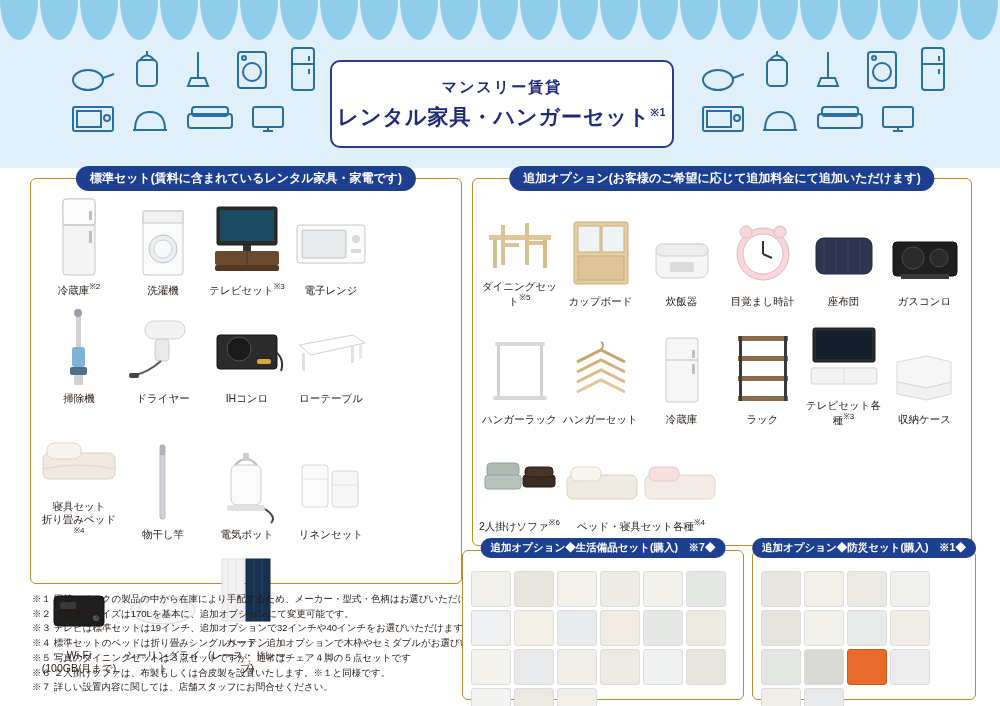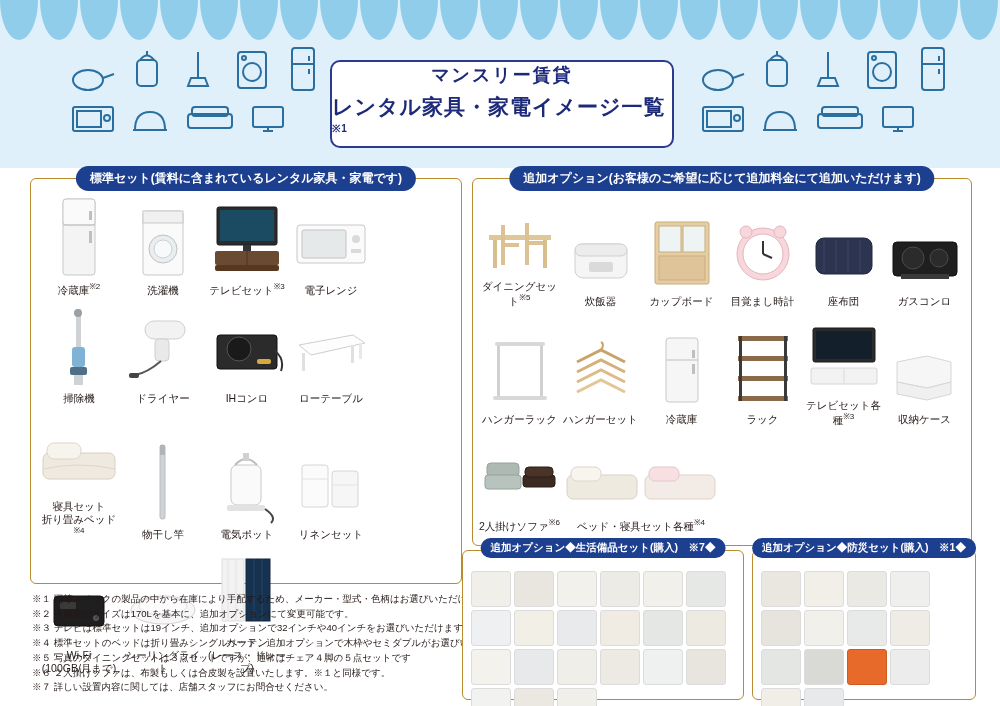--- a/index.html
+++ b/index.html
@@ -26,21 +26,21 @@
     border-bottom-left-radius:50% 100%;
     border-bottom-right-radius:50% 100%;
     margin-right:2px;
   }
   .hdr-title{
     position:absolute;left:330px;top:60px;width:340px;height:84px;
     background:#ffffff;border:2px solid #2b3a8f;border-radius:10px;
     display:flex;flex-direction:column;align-items:center;justify-content:center;
     color:#1d2a7a;font-weight:bold;
   }
-  .hdr-title .l1{font-size:18px;letter-spacing:2px;margin-bottom:6px;}
+  .hdr-title .l1{font-size:15px;letter-spacing:2px;margin-bottom:6px;}
   .hdr-title .l2{font-size:21px;letter-spacing:1px;}
   .hdr-title .l2 sup{font-size:10px;}
   .hdr-icons{position:absolute;top:44px;height:110px;}
   .hdr-icons.left{left:70px;}
   .hdr-icons.right{left:700px;}
   .icon-row{display:flex;gap:14px;align-items:flex-end;margin-bottom:8px;}
   .app{stroke:#2b6fa0;fill:none;stroke-width:2;}
   
   .panel{
     position:absolute;border:1px solid #b98b2e;border-radius:6px;background:#fff;
@@ -202,21 +202,21 @@
       <svg width="36" height="34" viewBox="0 0 36 34">
           <rect class="app" x="3" y="5" width="30" height="20" rx="2"></rect>
           <path class="app" d="M13 29 h10"></path>
           <path class="app" d="M18 25 v4"></path>
         </svg>
     </div>
   </div>
 
   <div class="hdr-title">
     <div class="l1">マンスリー賃貸</div>
-    <div class="l2"><span>レンタル家具・家電イメージ一覧</span><sup>※1</sup></div>
+    <div class="l2"><span>レンタル家具・ハンガーセット</span><sup>※1</sup></div>
   </div>
 </div>
 
 <div class="panel" id="std-panel">
   <div class="panel-title">標準セット(賃料に含まれているレンタル家具・家電です)</div>
   <div class="grid">
 
     <div class="item">
       <div class="thumb">
         <svg width="52" height="84" viewBox="0 0 52 84">
@@ -416,39 +416,39 @@
             <rect x="44" y="28" width="4" height="42" fill="#dcc194"></rect>
             <rect x="44" y="46" width="18" height="4" fill="#dcc194"></rect>
           </svg>
       </div>
       <div class="cap"><span>ダイニングセット</span><sup>※5</sup></div>
     </div>
 
 
     <div class="item">
       <div class="thumb">
-        <svg width="72" height="82" viewBox="0 0 72 82">
-            <rect x="10" y="34" width="52" height="34" rx="8" fill="#f5f5f5" stroke="#cfcfcf"></rect>
-            <rect x="10" y="34" width="52" height="12" rx="6" fill="#ececec" stroke="#cfcfcf"></rect>
-            <rect x="24" y="52" width="24" height="10" rx="2" fill="#dadada"></rect>
-          </svg>
-      </div>
-      <div class="cap">炊飯器</div>
-    </div>
-
-    <div class="item">
-      <div class="thumb">
         <svg width="70" height="82" viewBox="0 0 70 82">
             <rect x="8" y="12" width="54" height="62" rx="2" fill="#e5cda4" stroke="#c9ad7d"></rect>
             <rect x="12" y="16" width="22" height="26" fill="#eef3f4" stroke="#c9ad7d"></rect>
             <rect x="36" y="16" width="22" height="26" fill="#eef3f4" stroke="#c9ad7d"></rect>
             <rect x="12" y="46" width="46" height="24" fill="#dfc499" stroke="#c9ad7d"></rect>
           </svg>
       </div>
       <div class="cap">カップボード</div>
+    </div>
+
+    <div class="item">
+      <div class="thumb">
+        <svg width="72" height="82" viewBox="0 0 72 82">
+            <rect x="10" y="34" width="52" height="34" rx="8" fill="#f5f5f5" stroke="#cfcfcf"></rect>
+            <rect x="10" y="34" width="52" height="12" rx="6" fill="#ececec" stroke="#cfcfcf"></rect>
+            <rect x="24" y="52" width="24" height="10" rx="2" fill="#dadada"></rect>
+          </svg>
+      </div>
+      <div class="cap">炊飯器</div>
     </div>
 
     <div class="item">
       <div class="thumb">
         <svg width="70" height="82" viewBox="0 0 70 82">
             <circle cx="35" cy="44" r="26" fill="#f7d7dc" stroke="#e2b6bd"></circle>
             <circle cx="35" cy="44" r="20" fill="#fff" stroke="#e2b6bd"></circle>
             <line x1="35" y1="44" x2="35" y2="31" stroke="#333" stroke-width="2"></line>
             <line x1="35" y1="44" x2="44" y2="48" stroke="#333" stroke-width="2"></line>
             <circle cx="18" cy="22" r="6" fill="#f7d7dc" stroke="#e2b6bd"></circle>

